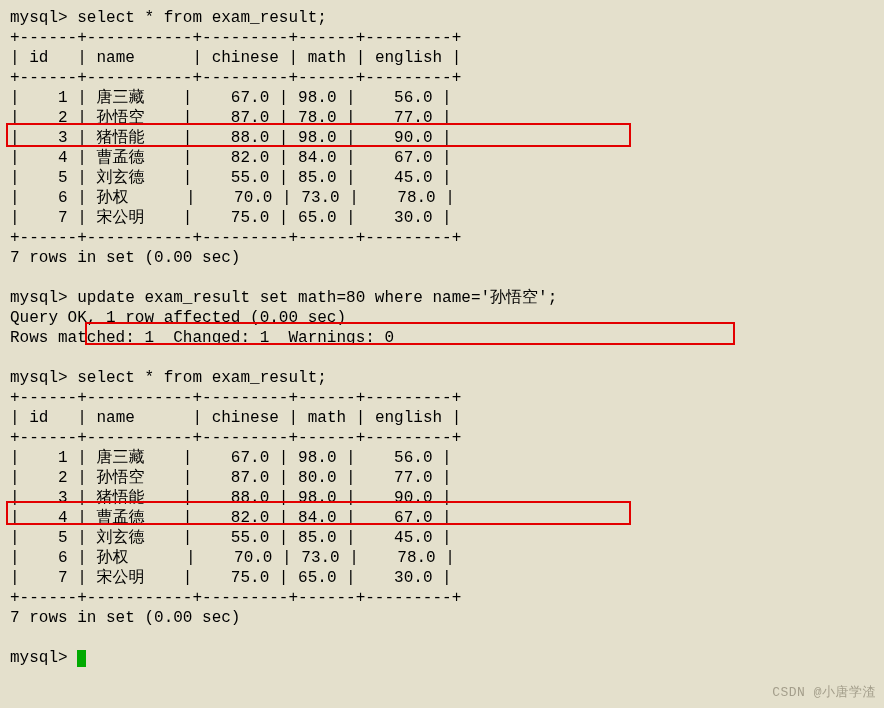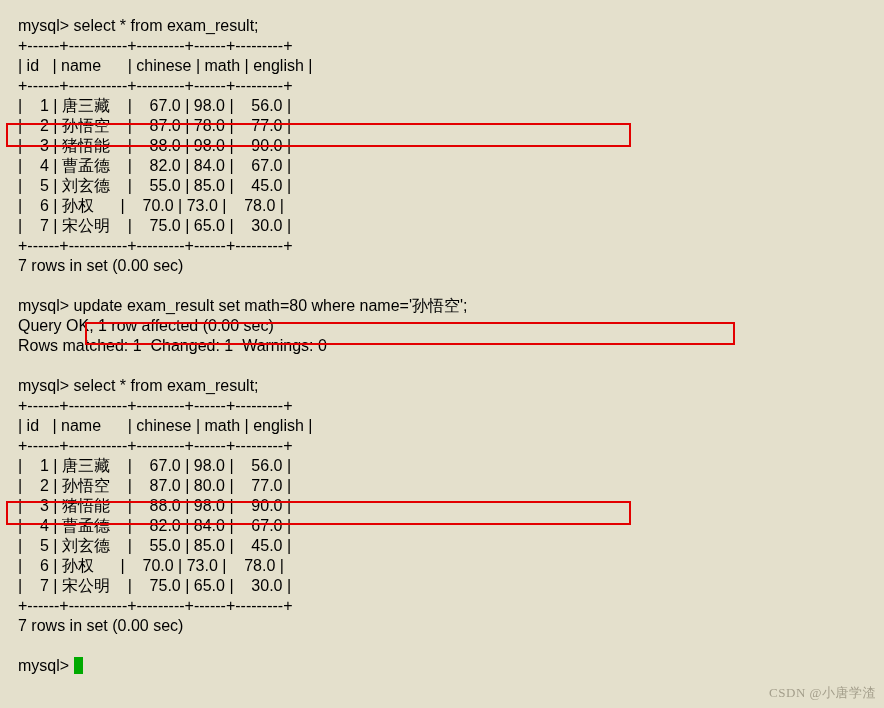--- a/index.html
+++ b/index.html
@@ -9,24 +9,24 @@
     font-family: "Courier New", Courier, monospace;
     font-size: 16px;
     line-height: 1.25;
     color: #000;
     width: 884px;
     height: 708px;
     overflow: hidden;
     position: relative;
   }
   pre {
-    margin: 12px;
+    margin: 4px;
     padding: 4px 6px;
     white-space: pre;
-    font-family: Liberation Sans, sans-serif;
+    font-family: Liberation Mono, monospace;
     font-size: inherit;
   }
   .cursor {
     display: inline-block;
     width: 9px;
     height: 17px;
     background: #00aa00;
     vertical-align: text-bottom;
   }
   .hl-box {
@@ -34,21 +34,21 @@
     border: 2px solid #e30000;
     background: transparent;
     box-sizing: border-box;
   }
   .watermark {
     position: absolute;
     right: 8px;
     bottom: 7px;
     color: rgba(120,114,95,0.6);
     font-size: 13px;
-    font-family: Liberation Serif, serif;
+    font-family: Liberation Mono, monospace;
     letter-spacing: 0.5px;
   }
 </style>
 </head>
 <body>
 
 <pre><span>mysql&gt;</span> <span>select * from exam_result;</span>
 <span>+------+-----------+---------+------+---------+</span>
 <span>| <span>id</span>   | <span>name</span>      | <span>chinese</span> | <span>math</span> | <span>english</span> |</span>
 <span>+------+-----------+---------+------+---------+</span>

